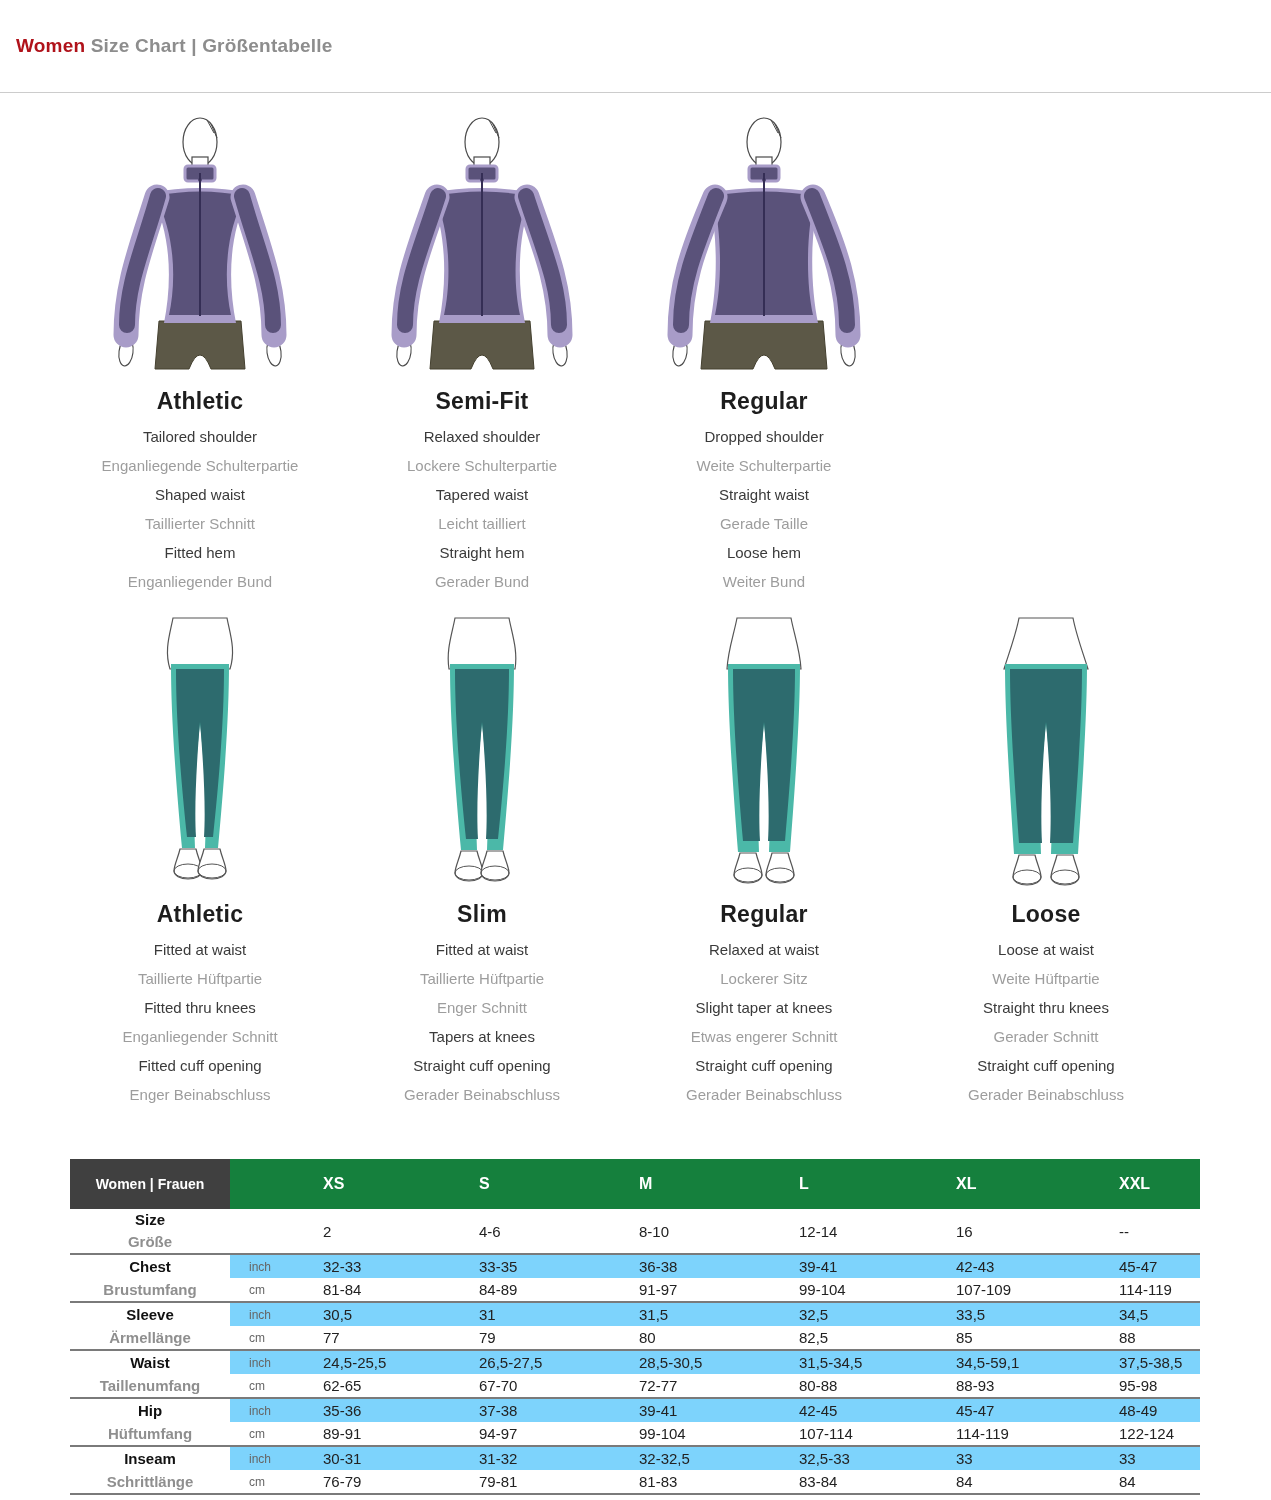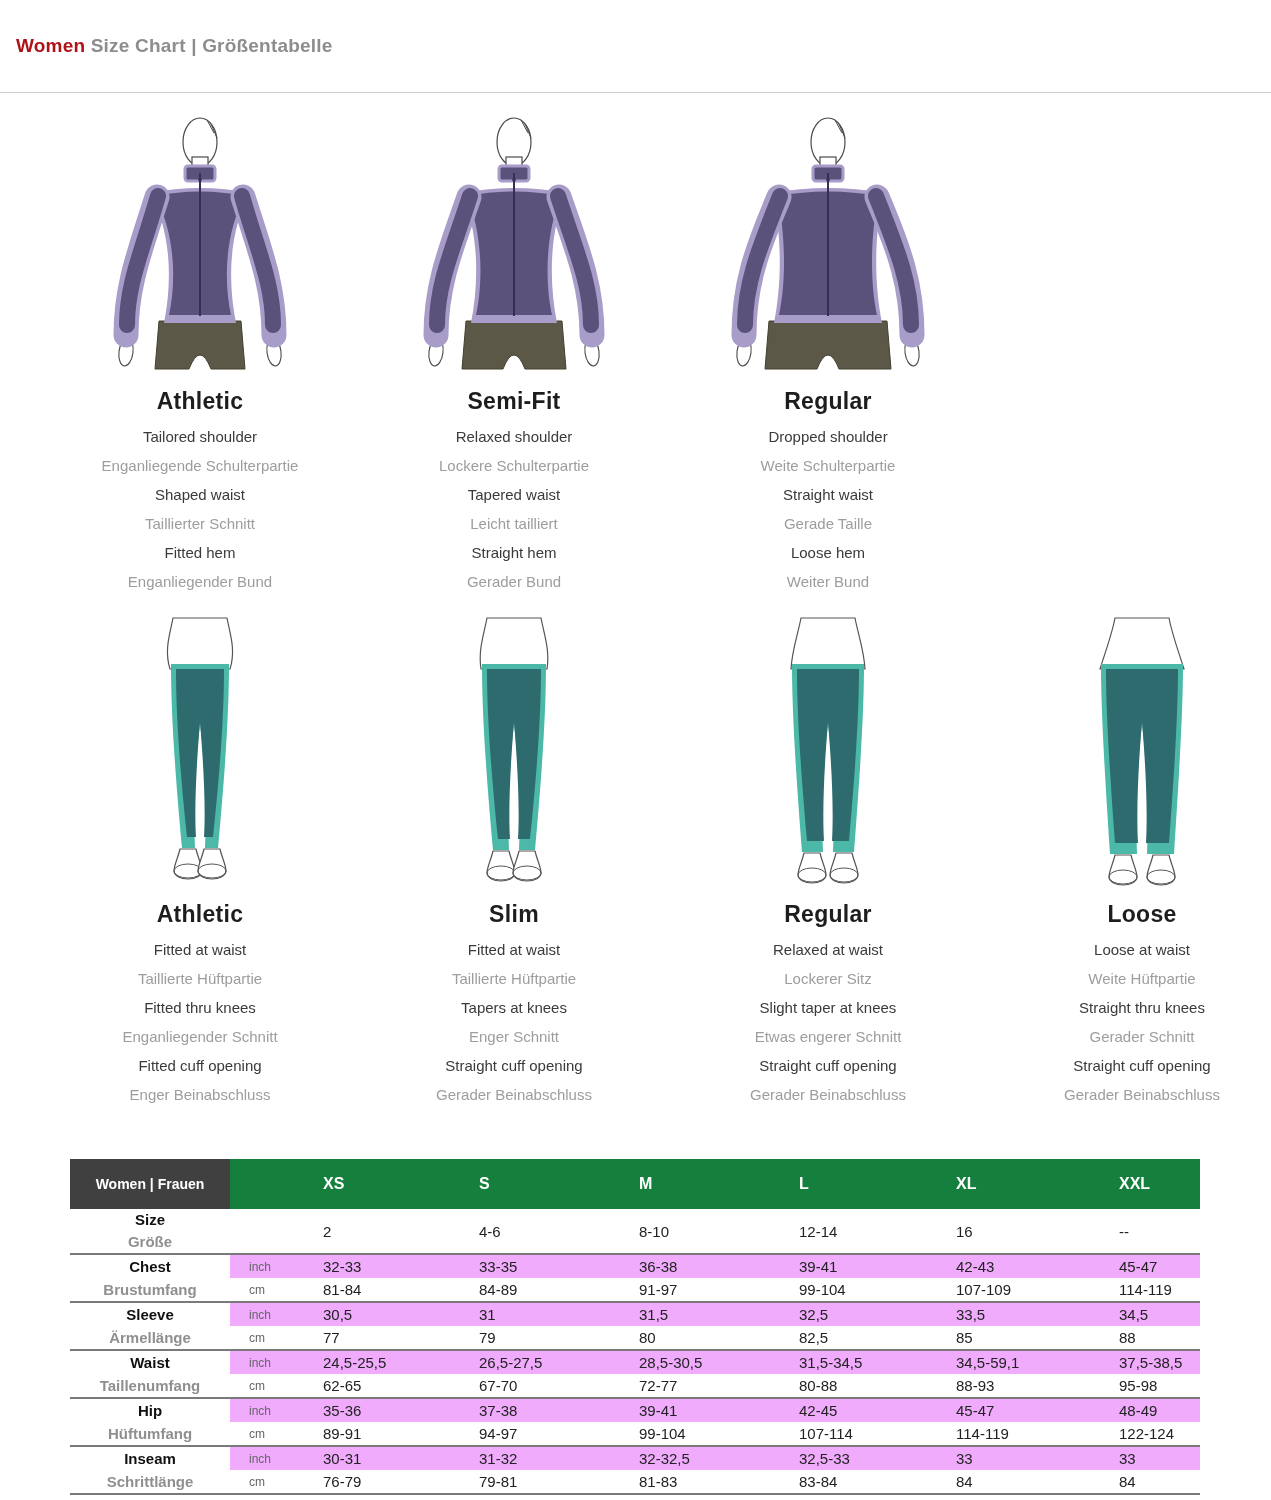--- a/index.html
+++ b/index.html
@@ -6,21 +6,21 @@
   html,body { background:#fff; width:1271px; }
   body { font-family:"Liberation Sans","DejaVu Sans",sans-serif; color:#222; height:1500px; overflow:hidden; }
 
   
   .page-header { height:93px; display:flex; align-items:center; padding-left:16px; border-bottom:1px solid #ccc; }
   .page-header h1 { font-size:19px; letter-spacing:.2px; }
   .title-primary { color:#b0121a; font-weight:bold; }
   .title-secondary { color:#8d8d8d; font-weight:bold; }
 
   
-  .fit-grid { display:grid; grid-template-columns:repeat(4,282px); padding-left:59px;gap:32px; }
+  .fit-grid { display:grid; grid-template-columns:repeat(4,282px); padding-left:59px; }
   .section-jackets { margin-top:18px; }
   .section-pants { margin-top:20px; }
   .fit-col { text-align:center; }
   .figure { display:flex; justify-content:center; align-items:flex-end; }
   .section-jackets .figure { height:266px; }
   .section-pants .figure { height:274px; }
   .fit-title { font-size:23px; font-weight:bold; color:#1d1d1d; margin-top:11px; margin-bottom:7px; letter-spacing:.3px; }
   .feat { font-size:15px; line-height:29px; white-space:nowrap; }
   .feat.en { color:#3a3a3a; }
   .feat.de { color:#9d9d9d; }
@@ -31,21 +31,21 @@
   .size-table th { background:#15803d; color:#fff; font-size:16px; font-weight:bold; text-align:left; padding-left:31px; }
   .size-table th.corner { background:#404040; text-align:center; padding:0; font-size:14px; }
   .size-table th.hunit { padding:0; }
   .size-table tr.size-row { height:36px; }
   .size-table tr.data-row { height:24px; }
   .size-table td { font-size:15px; color:#222; padding:0 0 0 31px; vertical-align:middle; }
   .size-table td.lbl { text-align:center; padding:0; font-weight:bold; color:#111; font-size:15px; }
   .size-table td.lbl.de { color:#8f8f8f; }
   .size-table td.unit { font-size:12px; color:#666; padding-left:19px; }
   .size-table tr.inch-row { border-top:2px solid #7a7a7a; }
-  .size-table tr.inch-row td:not(.lbl) { background:#f0abfc; }
+  .size-table tr.inch-row td:not(.lbl) { background:#7dd3fc; }
   .size-table tr.size-row { border-top:none; }
   .size-row .lbl div { line-height:22px; }
   .size-row .lbl .g-en { font-weight:bold; color:#111; }
   .size-row .lbl .g-de { font-weight:bold; color:#8f8f8f; }
 </style>
 </head>
 <body>
 
 <header class="page-header">
   <h1><span class="title-primary">Women</span><span> </span><span class="title-secondary">Size Chart | Größentabelle</span></h1>
@@ -176,22 +176,22 @@
           <path d="M 85 239 C 83 248, 79 255, 79 261 A 14 8 0 0 0 107 261 C 107 255, 103 248, 101 239 Z" fill="#fff" stroke="#555" stroke-width="1.2"></path>
           <ellipse cx="93" cy="261" rx="14" ry="7" fill="none" stroke="#555" stroke-width="1"></ellipse>
           <path d="M 48 52 L 112 52 C 112 95, 109 150, 101 238 L 85 238 C 87 195, 84 145, 80 112 C 76 145, 73 195, 75 238 L 59 238 C 51 150, 48 95, 48 52 Z" fill="#4bb8a8"></path>
           <path d="M 53 57 L 107 57 C 107 97, 104 150, 96 227 L 84 227 C 86 195, 83 145, 80 110 C 77 145, 74 195, 76 227 L 64 227 C 56 150, 53 97, 53 57 Z" fill="#2d6b6e"></path>
         </svg>
       </div>
       <div class="fit-title">Slim</div>
       <div class="features">
         <div class="feat en">Fitted at waist</div>
         <div class="feat de">Taillierte Hüftpartie</div>
+        <div class="feat de">Enger Schnitt</div>
         <div class="feat en">Tapers at knees</div>
-        <div class="feat de">Enger Schnitt</div>
         <div class="feat en">Straight cuff opening</div>
         <div class="feat de">Gerader Beinabschluss</div>
       </div>
     </div>
     <div class="fit-col">
       <div class="figure">
         <svg width="160" height="278" viewBox="0 0 160 278">
           <path d="M 53 6 L 107 6 C 110 22, 116 38, 117 57 L 43 57 C 44 38, 50 22, 53 6 Z" fill="#fff" stroke="#555" stroke-width="1.2"></path>
           <path d="M 56 241 C 54 250, 50 257, 50 263 A 14 8 0 0 0 78 263 C 78 257, 74 250, 72 241 Z" fill="#fff" stroke="#555" stroke-width="1.2"></path>
           <ellipse cx="64" cy="263" rx="14" ry="7" fill="none" stroke="#555" stroke-width="1"></ellipse>

